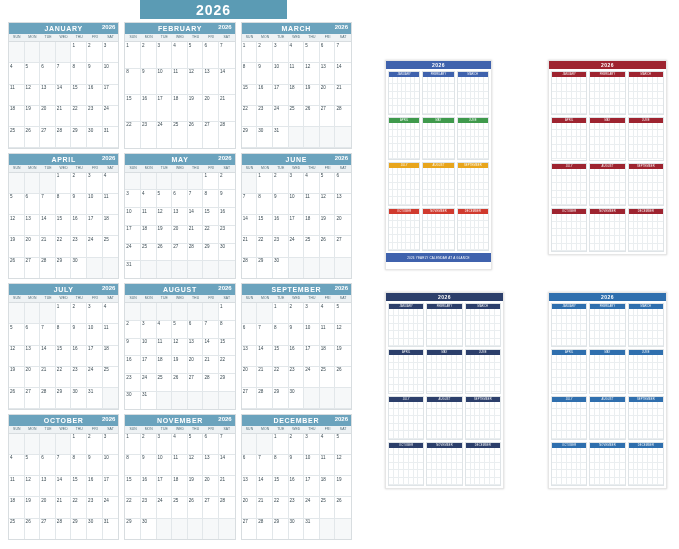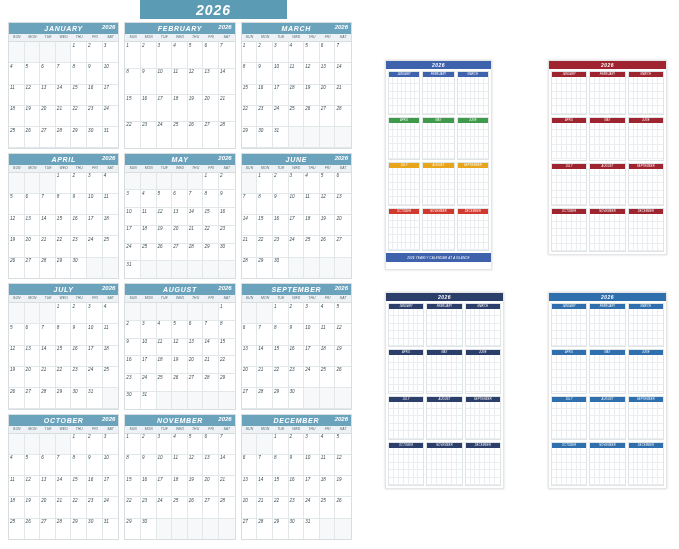--- a/index.html
+++ b/index.html
@@ -10,21 +10,20 @@
   body {
     width: 679px;
     height: 549px;
     font-family: "Liberation Sans", sans-serif;
     overflow: hidden;
   }
   .stage {
     position: relative;
     width: 679px;
     height: 549px;
-    font-style: italic;
   }
 
   
   .main-poster {
     position: absolute;
     left: 4px;
     top: 0px;
     width: 352px;
     height: 543px;
     background: #ffffff;

